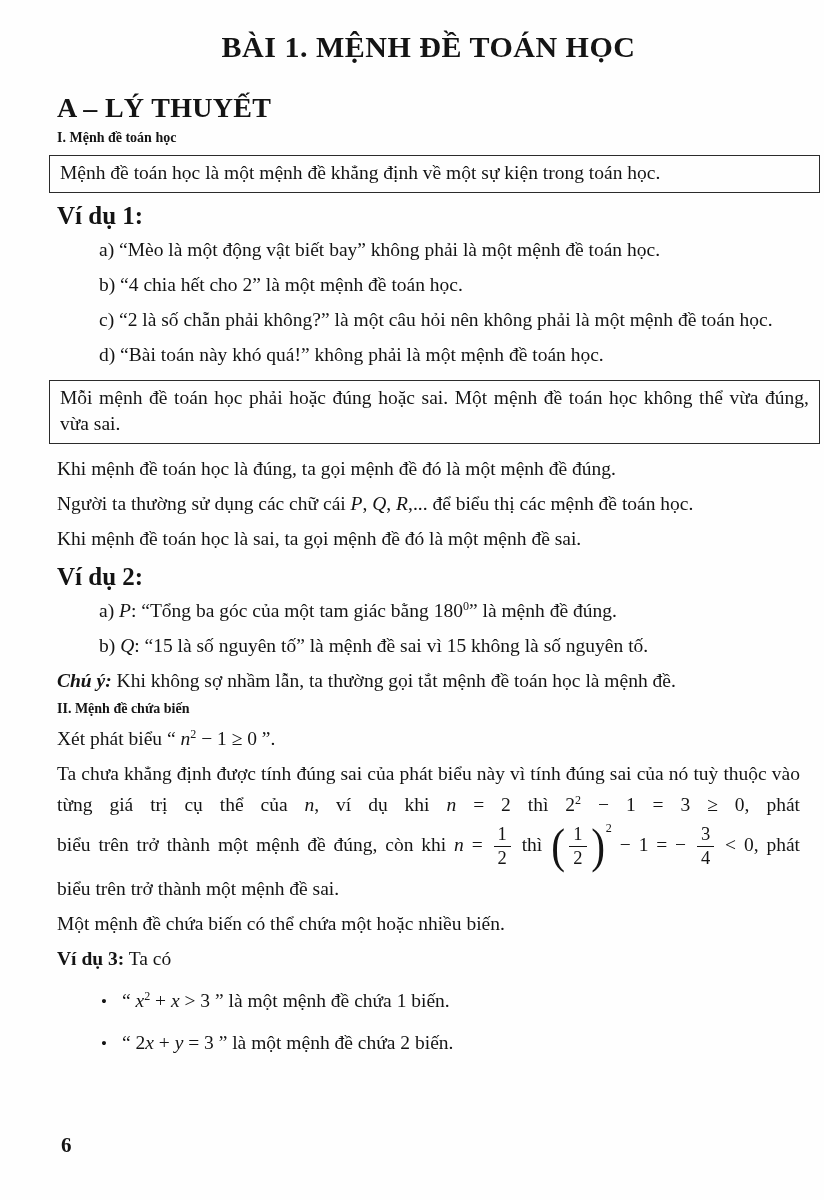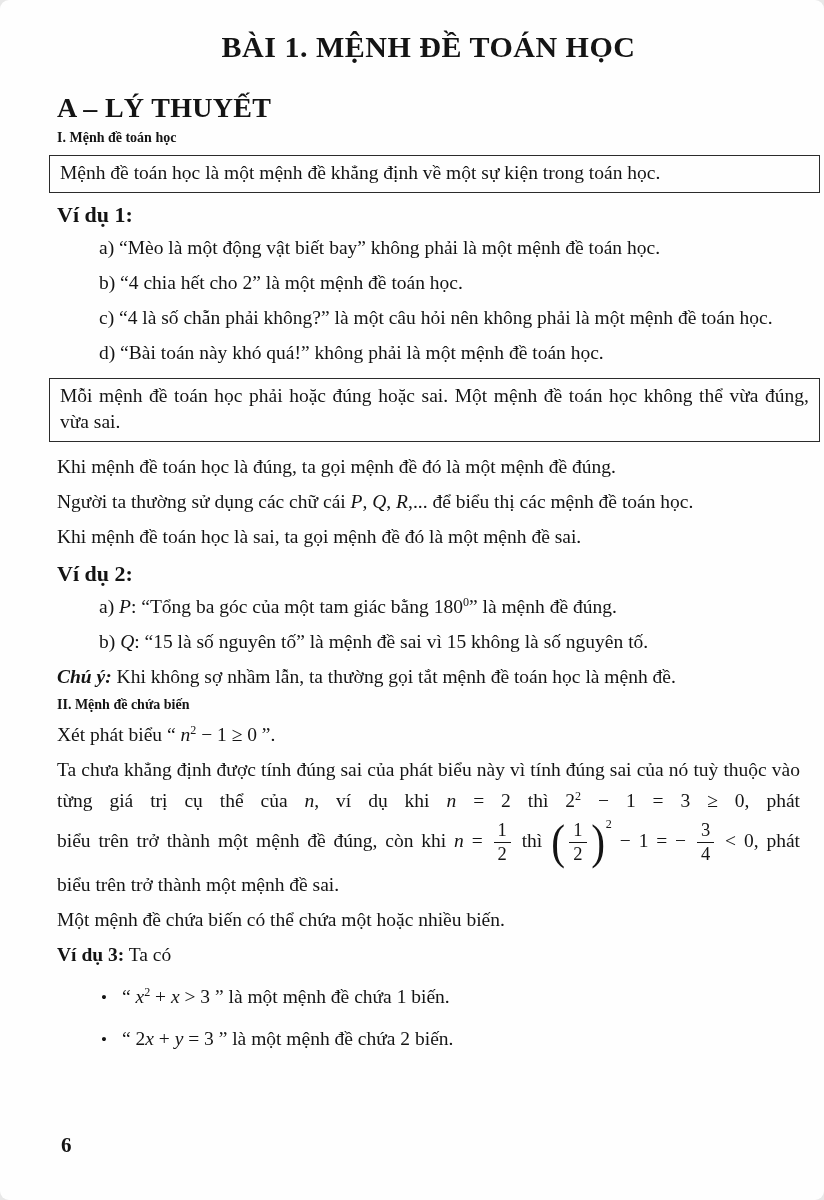--- a/index.html
+++ b/index.html
@@ -6,32 +6,31 @@
   .page{
     position:relative;
     width:824px;height:1200px;
     margin:0 auto;
     background:#fefefe;
     color:#141414;
     font-family:"Liberation Serif","DejaVu Serif",serif;
     box-sizing:border-box;
     padding:14px 24px 14px 57px;
     overflow:hidden;
-    border-radius:9px;
   }
   .title{
     text-align:center;
     font-weight:bold;
     font-size:30px;
     letter-spacing:.5px;
     margin:16px 0 12px;
   }
   .h1{font-weight:bold;font-size:28px;margin:28px 0 6px;letter-spacing:.3px;}
   .h2{font-weight:bold;font-size:14px;margin:4px 0 6px;}
-  .label{font-weight:bold;font-size:22px;margin:9px 0 3px;}
+  .label{font-weight:bold;font-size:25px;margin:9px 0 3px;}
   .p{font-size:19.5px;line-height:1.6;margin:4px 0;}
   .p.indent{text-indent:42px;}
   .justify{text-align:justify;}
   .flast{text-align:justify;text-align-last:justify;}
   .box{
     border:1.6px solid #2b2b2b;
     padding:4px 10px 6px;
     margin:9px -20px 9px -8px;
     font-size:19.5px;
     line-height:1.33;
@@ -70,21 +69,21 @@
 <div class="page">
   <div class="title">BÀI 1. MỆNH ĐỀ TOÁN HỌC</div>
 
   <div>
       <div class="h1">A – LÝ THUYẾT</div>
       <div class="h2">I. Mệnh đề toán học</div>
       <div class="box"><span>Mệnh đề toán học là một mệnh đề khẳng định về một sự kiện trong toán học.</span></div>
       <div class="label">Ví dụ 1:</div>
       <div class="p indent"><span>a) “Mèo là một động vật biết bay” không phải là một mệnh đề toán học.</span></div>
       <div class="p indent"><span>b) “4 chia hết cho 2” là một mệnh đề toán học.</span></div>
-      <div class="p indent justify"><span>c) “4 là số chẵn phải không?” là một câu hỏi nên không phải là một mệnh đề toán học.</span></div>
+      <div class="p indent justify"><span>c) “2 là số chẵn phải không?” là một câu hỏi nên không phải là một mệnh đề toán học.</span></div>
       <div class="p indent"><span>d) “Bài toán này khó quá!” không phải là một mệnh đề toán học.</span></div>
       <div class="box"><span>Mỗi mệnh đề toán học phải hoặc đúng hoặc sai. Một mệnh đề toán học không thể vừa đúng, vừa sai.</span></div>
       <div class="p"><span>Khi mệnh đề toán học là đúng, ta gọi mệnh đề đó là một mệnh đề đúng.</span></div>
       <div class="p"><span>Người ta thường sử dụng các chữ cái </span><i class="mvar">P</i><span>, </span><i class="mvar">Q</i><span>, </span><i class="mvar">R</i><span>,... để biểu thị các mệnh đề toán học.</span></div>
       <div class="p"><span>Khi mệnh đề toán học là sai, ta gọi mệnh đề đó là một mệnh đề sai.</span></div>
       <div class="label">Ví dụ 2:</div>
       <div class="p indent"><span>a) </span><i class="mvar">P</i><span>: “Tổng ba góc của một tam giác bằng 180</span><sup>0</sup><span>” là mệnh đề đúng.</span></div>
       <div class="p indent"><span>b) </span><i class="mvar">Q</i><span>: “15 là số nguyên tố” là mệnh đề sai vì 15 không là số nguyên tố.</span></div>
       <div class="p"><b class="bi">Chú ý:</b><span> Khi không sợ nhầm lẫn, ta thường gọi tắt mệnh đề toán học là mệnh đề.</span></div>
       <div class="h2">II. Mệnh đề chứa biến</div>

